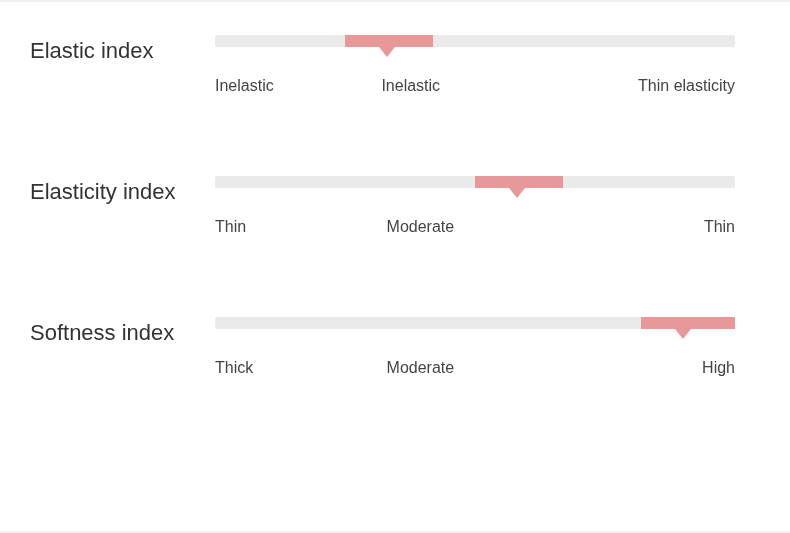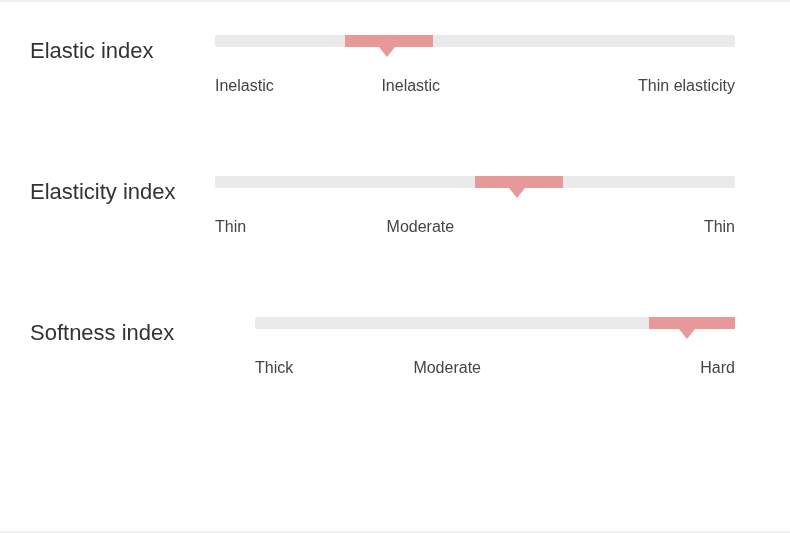--- a/index.html
+++ b/index.html
@@ -27,21 +27,20 @@
       height: 2px;
       background: #f0f0f0;
     }
     .index-row {
       display: flex;
       align-items: flex-start;
       margin-bottom: 75px;
     }
     .index-row:last-child {
       margin-bottom: 0;
-      gap: 40px;
     }
     .index-label {
       width: 185px;
       text-align: left;
       padding-right: 30px;
       font-size: 22px;
       color: #333;
       line-height: 1.3;
       padding-top: 2px;
     }
@@ -124,16 +123,16 @@
 <div class="index-row">
   <div class="index-label">Softness index</div>
   <div class="index-track-wrap">
     <div class="track">
       <div class="track-fill" style="left:82%;width:18%;"></div>
       <div class="pointer" style="left:90%;"></div>
     </div>
     <div class="tick-labels-wrap">
       <span class="tick" style="left:0%">Thick</span>
       <span class="tick" style="left:33%;">Moderate</span>
-      <span class="tick" style="right:0%">Hard</span>
+      <span class="tick" style="right:0%">High</span>
     </div>
   </div>
 </div>
 
 </body></html>

